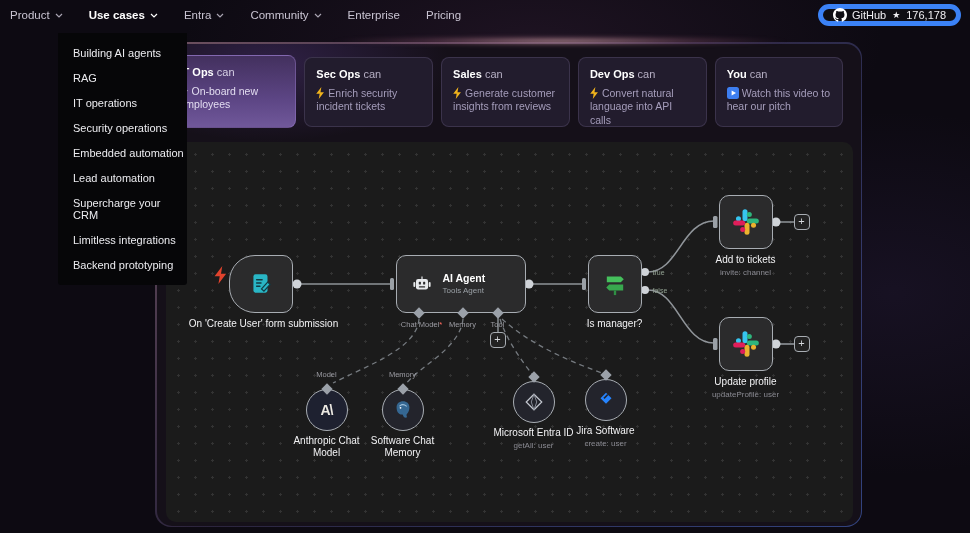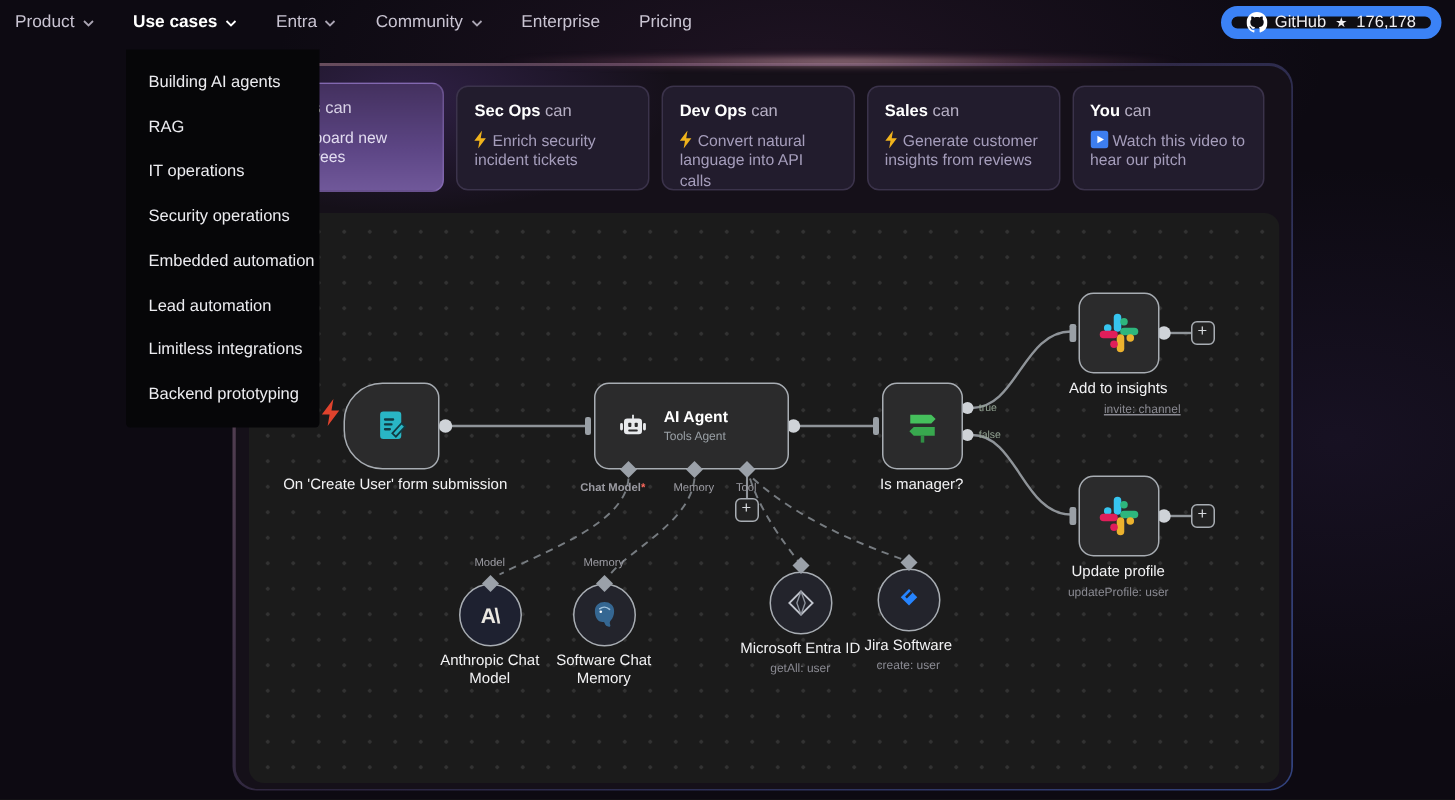--- a/index.html
+++ b/index.html
@@ -12,24 +12,24 @@
       #0d0a12;
     overflow:hidden; position:relative; color:#fff;
   }
   
   .nav { position:absolute; left:0; top:0; width:970px; height:30px; display:flex; align-items:center; padding:0 10px; }
   .nav-left { display:flex; align-items:center; gap:26px; }
   .nav-item { display:flex; align-items:center; gap:5px; font-size:11.5px; color:#c9c4d2; cursor:pointer; }
   .nav-item.active { color:#ffffff; font-weight:bold; }
   .nav-item svg { margin-top:1px; }
   .gh-pill { position:absolute; right:9px; top:4px; height:22px; display:flex; align-items:center; gap:5px;
-    padding:0 10px; border:7px solid #3b82f6; border-radius:12px; background:#0f0e13; font-size:11px; color:#f0eff2; cursor:pointer; }
+    padding:0 10px; border:5px solid #3b82f6; border-radius:12px; background:#0f0e13; font-size:11px; color:#f0eff2; cursor:pointer; }
   .gh-pill .star { font-size:9px; margin:0 1px; }
   
-  .dropdown { position:absolute; left:84px; top:33px; width:129px; height:252px; background:#060608;
+  .dropdown { position:absolute; left:58px; top:33px; width:129px; height:252px; background:#060608;
     z-index:50; display:flex; flex-direction:column; justify-content:space-around; padding:7px 0; border-radius:0 0 3px 3px; }
   .menu-item { font-size:11px; color:#ececf0; padding-left:15px; cursor:pointer; }
   
   .frame { position:absolute; left:155px; top:42px; width:707px; height:485px; border-radius:16px; padding:1.5px;
     background: linear-gradient(135deg, rgba(190,140,160,.55), rgba(100,85,140,.35) 45%, rgba(75,105,200,.6));
     z-index:2; }
   .frame-inner { width:100%; height:100%; border-radius:15px; position:relative; overflow:hidden;
     background: radial-gradient(300px 130px at 16% 4%, rgba(115,75,185,.28), transparent 60%), #151019; }
   .top-glow { position:absolute; left:330px; top:36px; width:460px; height:10px; z-index:6; pointer-events:none;
     background: radial-gradient(closest-side, rgba(255,205,205,.65), rgba(200,120,150,.25) 60%, transparent);
@@ -126,33 +126,33 @@
       </div>
       <div class="card">
         <div class="card-title"><b>Sec Ops</b> <span>can</span></div>
         <div class="card-action">
           <svg width="9" height="12" viewBox="0 0 10 14">
               <path fill="#f0b31c" d="M6 0L0 8h4l-1 6 6-8H5z"></path>
             </svg><span>Enrich security incident tickets</span>
         </div>
       </div>
       <div class="card">
+        <div class="card-title"><b>Sales</b> <span>can</span></div>
+        <div class="card-action">
+          <svg width="9" height="12" viewBox="0 0 10 14">
+              <path fill="#f0b31c" d="M6 0L0 8h4l-1 6 6-8H5z"></path>
+            </svg><span>Generate customer insights from reviews</span>
+        </div>
+      </div>
+      <div class="card">
         <div class="card-title"><b>Dev Ops</b> <span>can</span></div>
         <div class="card-action">
           <svg width="9" height="12" viewBox="0 0 10 14">
               <path fill="#f0b31c" d="M6 0L0 8h4l-1 6 6-8H5z"></path>
             </svg><span>Convert natural language into API calls</span>
-        </div>
-      </div>
-      <div class="card">
-        <div class="card-title"><b>Sales</b> <span>can</span></div>
-        <div class="card-action">
-          <svg width="9" height="12" viewBox="0 0 10 14">
-              <path fill="#f0b31c" d="M6 0L0 8h4l-1 6 6-8H5z"></path>
-            </svg><span>Generate customer insights from reviews</span>
         </div>
       </div>
       <div class="card">
         <div class="card-title"><b>You</b> <span>can</span></div>
         <div class="card-action">
           <svg class="play" width="12" height="12" viewBox="0 0 12 12">
               <rect width="12" height="12" rx="2.5" fill="#3d7ef0"></rect>
               <path d="M4.6 3.5L9 6 4.6 8.5z" fill="#fff"></path>
             </svg><span>Watch this video to hear our pitch</span>
         </div>
@@ -214,21 +214,21 @@
         </svg>
         <div class="agent-text">
           <div class="agent-title">AI Agent</div>
           <div class="agent-sub">Tools Agent</div>
         </div>
       </div>
 
       <div class="diamond" style="left:249px;top:167px;"></div>
       <div class="diamond" style="left:293px;top:167px;"></div>
       <div class="diamond" style="left:328px;top:167px;"></div>
-      <div class="portlbl" style="left:203px;top:178px;width:80px;font-weight:bold;"><span>Chat Model</span><span class="req">*</span></div>
+      <div class="portlbl" style="left:216px;top:178px;width:80px;"><span>Chat Model</span><span class="req">*</span></div>
       <div class="portlbl" style="left:267px;top:178px;width:60px;">Memory</div>
       <div class="portlbl" style="left:312px;top:178px;width:40px;">Tool</div>
       <div class="plusbox" style="left:324px;top:190px;">+</div>
 
       <div class="node" style="left:422px;top:113px;width:54px;height:58px;border-radius:10px;">
         <svg width="28" height="28" viewBox="0 0 24 24">
           <path d="M5 5.5h12l2.5 2.5L17 10.5H5z" fill="#45c05c"></path>
           <path d="M19 12.5H7L4.5 15 7 17.5h12z" fill="#38a84e"></path>
           <rect x="11" y="17.5" width="2" height="4" fill="#2f8f44"></rect>
         </svg>
@@ -242,22 +242,22 @@
           <rect x="9.0" y="1.0" width="4.3" height="10.3" rx="2.15" fill="#36C5F0"></rect>
             <rect x="3.4" y="7.0" width="4.3" height="4.3" rx="2.15" fill="#36C5F0"></rect>
           <rect x="12.7" y="9.0" width="10.3" height="4.3" rx="2.15" fill="#2EB67D"></rect>
             <rect x="12.7" y="3.4" width="4.3" height="4.3" rx="2.15" fill="#2EB67D"></rect>
           <rect x="10.7" y="12.7" width="4.3" height="10.3" rx="2.15" fill="#ECB22E"></rect>
             <rect x="16.3" y="12.7" width="4.3" height="4.3" rx="2.15" fill="#ECB22E"></rect>
           <rect x="1.0" y="10.7" width="10.3" height="4.3" rx="2.15" fill="#E01E5A"></rect>
             <rect x="7.0" y="16.3" width="4.3" height="4.3" rx="2.15" fill="#E01E5A"></rect>
         </svg>
       </div>
-      <div class="lbl" style="left:510px;top:112px;width:140px;">Add to insights</div>
-      <div class="lbl sub" style="left:526px;top:124px;width:140px;text-decoration:underline;">invite: channel</div>
+      <div class="lbl" style="left:510px;top:112px;width:140px;">Add to tickets</div>
+      <div class="lbl sub" style="left:510px;top:124px;width:140px;">invite: channel</div>
       <div class="plusbox" style="left:628px;top:72px;">+</div>
 
       <div class="node" style="left:553px;top:175px;width:54px;height:54px;border-radius:10px;">
         <svg width="28" height="28" viewBox="0 0 24 24">
           <rect x="9.0" y="1.0" width="4.3" height="10.3" rx="2.15" fill="#36C5F0"></rect>
             <rect x="3.4" y="7.0" width="4.3" height="4.3" rx="2.15" fill="#36C5F0"></rect>
           <rect x="12.7" y="9.0" width="10.3" height="4.3" rx="2.15" fill="#2EB67D"></rect>
             <rect x="12.7" y="3.4" width="4.3" height="4.3" rx="2.15" fill="#2EB67D"></rect>
           <rect x="10.7" y="12.7" width="4.3" height="10.3" rx="2.15" fill="#ECB22E"></rect>
             <rect x="16.3" y="12.7" width="4.3" height="4.3" rx="2.15" fill="#ECB22E"></rect>
@@ -313,15 +313,16 @@
 
 <div class="top-glow"></div>
 
 <div class="dropdown">
   <div class="menu-item">Building AI agents</div>
   <div class="menu-item">RAG</div>
   <div class="menu-item">IT operations</div>
   <div class="menu-item">Security operations</div>
   <div class="menu-item">Embedded automation</div>
   <div class="menu-item">Lead automation</div>
+  <div class="menu-item">Supercharge your CRM</div>
   <div class="menu-item">Limitless integrations</div>
   <div class="menu-item">Backend prototyping</div>
 </div>
 
 </body></html>

